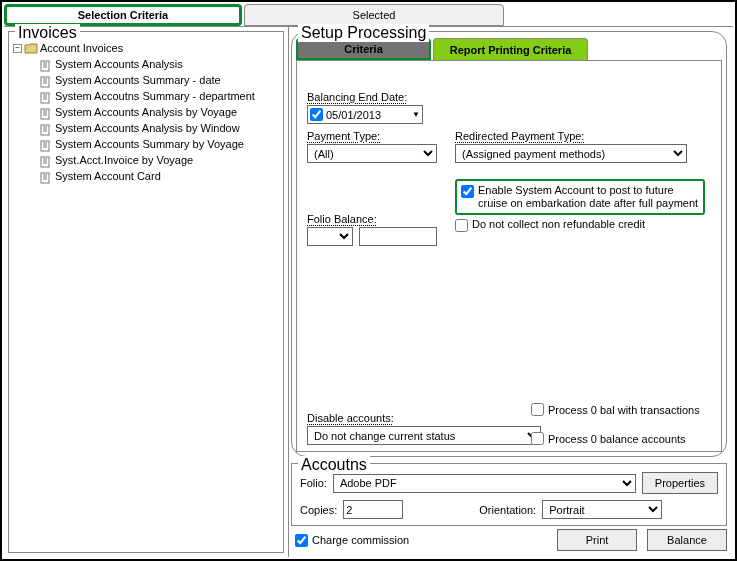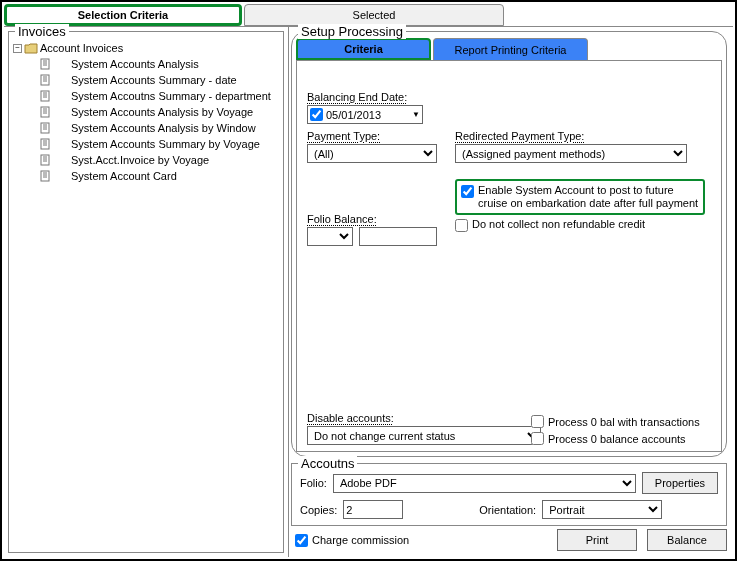--- a/index.html
+++ b/index.html
@@ -45,57 +45,58 @@
     padding:6px 4px 4px 4px;
     flex:1;
     display:flex;
     flex-direction:column;
   }
   .grouplabel {
     position:absolute;
     top:-8px; left:6px;
     background:#fff;
     padding:0 3px;
-    font-size:13px;
+    font-size:16px;
   }
   .tree {
     flex:1;
     overflow:auto;
     line-height:16px;
     padding-top:2px;
   }
   .tree-root {
     display:flex; align-items:center; gap:2px;
   }
   .tree-exp {
     width:9px;height:9px;border:1px solid #888;
     display:inline-flex;align-items:center;justify-content:center;
     font-size:8px;line-height:8px;background:#fff;
   }
   .tree-icon {
     width:14px;height:12px;display:inline-block;
   }
   .folder-icon svg, .report-icon svg { width:14px;height:12px; }
   .tree-children { padding-left:26px; }
-  .tree-item { display:flex; align-items:center; gap:18px; }
+  .tree-item { display:flex; align-items:flex-end; gap:2px; }
   .right-panel { flex:1; display:flex; flex-direction:column; }
   .setup-group { flex:1; display:flex; flex-direction:column; min-height:0;}
   .inner-tabs { display:flex; height:22px; margin-bottom:0; }
   .inner-tab {
     border:1px solid #888;
     border-bottom:none;
-    background:#3b82f6;
+    background:#84cc16;
     border-radius:4px 4px 0 0;
     display:flex;align-items:center;justify-content:center;
     margin-right:2px;
+    font-weight:bold;
   }
   .inner-tab.active {
     border:2px solid #0a8a2e;
     font-weight:bold;
-    background:#3b82f6;
+    background:#737373;
   }
   .inner-tab:nth-child(1){ width:135px;}
   .inner-tab:nth-child(2){ width:155px;}
   .criteria-body {
     border:1px solid #888;
     flex:1;
     padding:10px 10px 6px 10px;
     position:relative;
     display:flex;flex-direction:column;
   }
@@ -116,21 +117,21 @@
   }
   .chk-row { display:flex; align-items:flex-start; gap:4px;}
   .chk-row input[type=checkbox]{ margin:1px 0 0 0;}
   .chk-row.enable-highlight {
     border:2px solid #0a8a2e;
     padding:3px 4px;
     border-radius:3px;
   }
   .spacer-flex { flex:1;}
   .disable-row { display:flex; align-items:flex-end; gap:14px;}
-  .proc-col { display:flex; flex-direction:column; gap:4px;justify-content:flex-end;}
+  .proc-col { display:flex; flex-direction:column; gap:16px;justify-content:flex-end;}
   .printer-group {
     border:1px solid #888;
     margin:4px;
     padding:8px 8px 6px 8px;
     position:relative;
   }
   .printer-row { display:flex; align-items:center; gap:6px; margin-bottom:6px;}
   .btn {
     border:1px solid #666;
     background:#eee;

